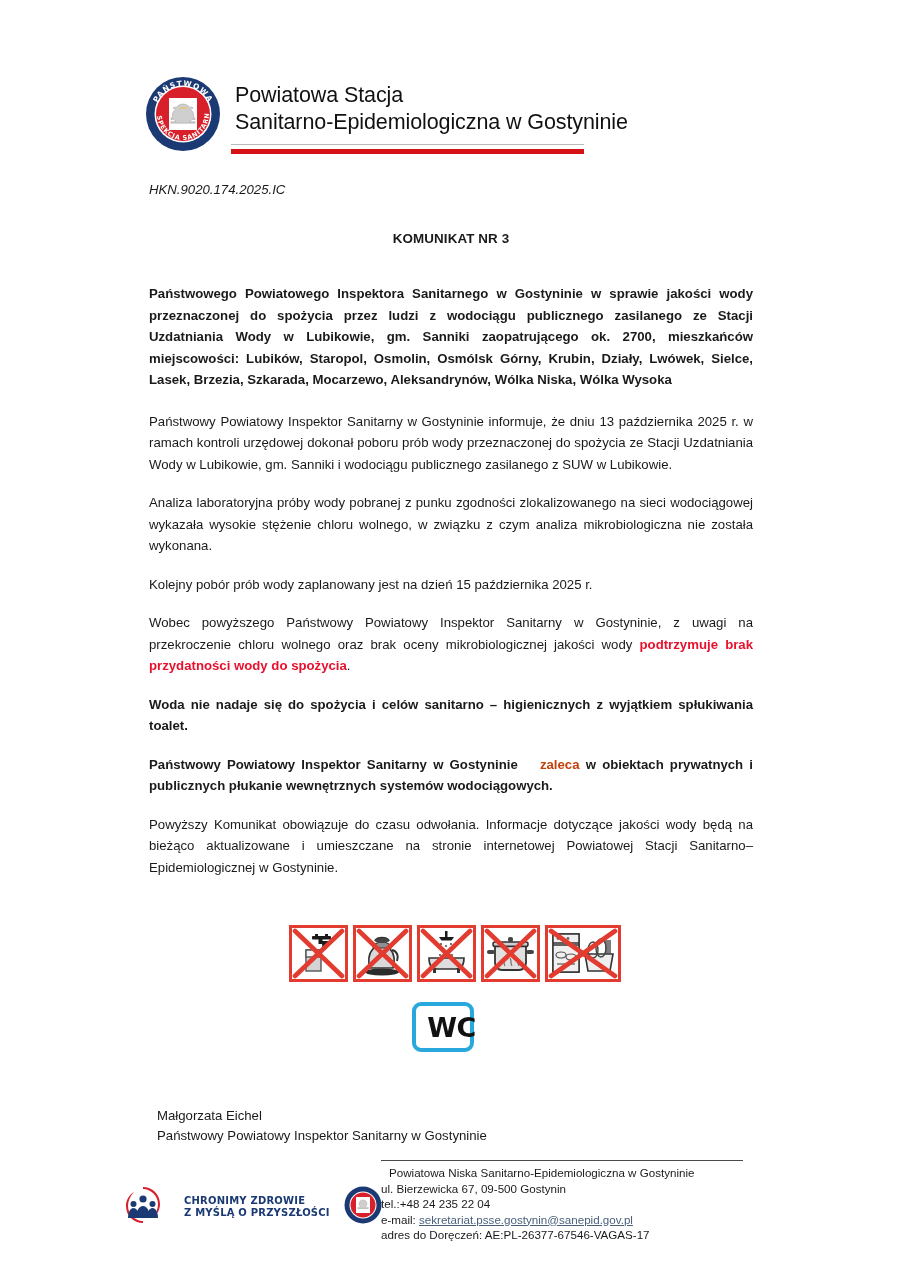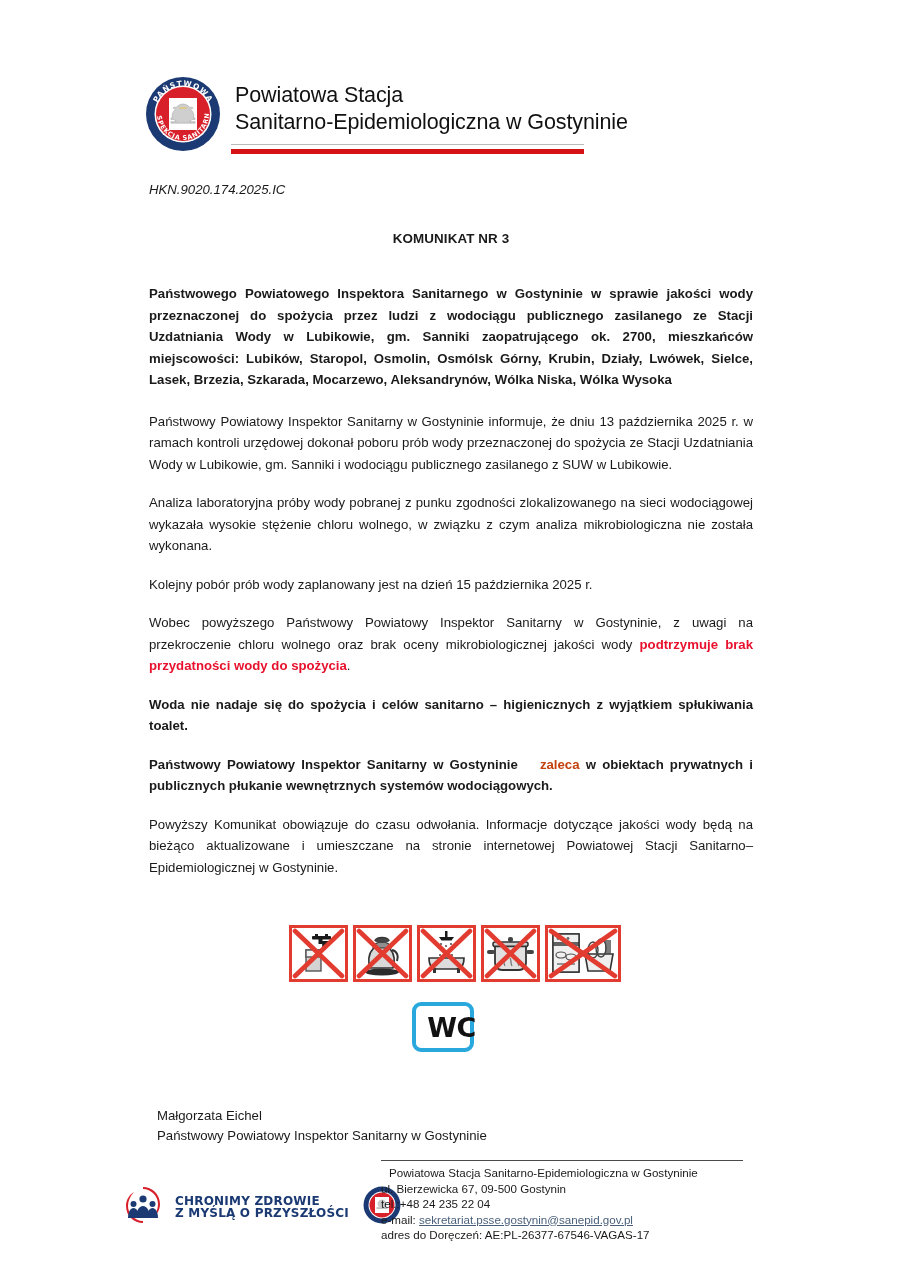--- a/index.html
+++ b/index.html
@@ -153,24 +153,24 @@
 
   
   .footer-logos {
     position: absolute;
     left: 120px;
     top: 1182px;
     display: flex;
     align-items: center;
   }
   .slogan {
-    margin-left: 9px;
+    margin-left: 18px;
     font-family: "DejaVu Sans", sans-serif;
     font-weight: bold;
-    font-size: 12px;
+    font-size: 10px;
     line-height: 12px;
     color: #1b3a73;
     letter-spacing: 0.2px;
     white-space: nowrap;
   }
   .pis-mini { margin-left: 14px; }
 
   .footer-contact {
     position: absolute;
     left: 381px;
@@ -402,18 +402,18 @@
       <circle cx="19" cy="19" r="12.5" fill="#d7202a"></circle>
       <rect x="12" y="11" width="14" height="16" fill="#ffffff"></rect>
       <path d="M19 14c-1.6 0-3 0.9-3.6 2-0.6 1.5-0.4 3.4 0.6 4.6h6c1-1.2 1.2-3.1 0.6-4.6-0.6-1.1-2-2-3.6-2z" fill="#cfcfcf" stroke="#8d8d8d" stroke-width="0.3"></path>
       <rect x="13.5" y="21.5" width="11" height="1.1" fill="#999"></rect>
     </svg>
   </div>
 </div>
 
 <div class="footer-contact">
   <div class="footer-rule"></div>
-  <div class="cline indent">Powiatowa Stacja Sanitarno-Epidemiologiczna w Gostyninie</div>
+  <div class="cline indent">Powiatowa Niska Sanitarno-Epidemiologiczna w Gostyninie</div>
   <div class="cline">ul. Bierzewicka 67, 09-500 Gostynin</div>
   <div class="cline">tel.:+48 24 235 22 04</div>
   <div class="cline"><span>e-mail: </span><a class="email-link" href="#">sekretariat.psse.gostynin@sanepid.gov.pl</a></div>
   <div class="cline">adres do Doręczeń: AE:PL-26377-67546-VAGAS-17</div>
 </div>
 
 </body></html>

